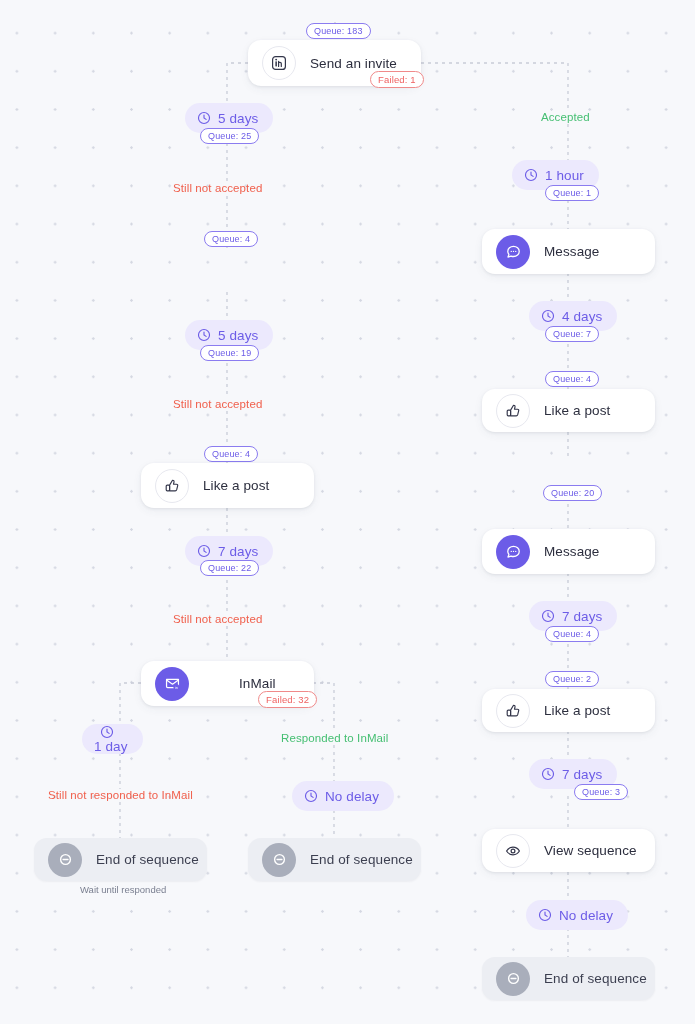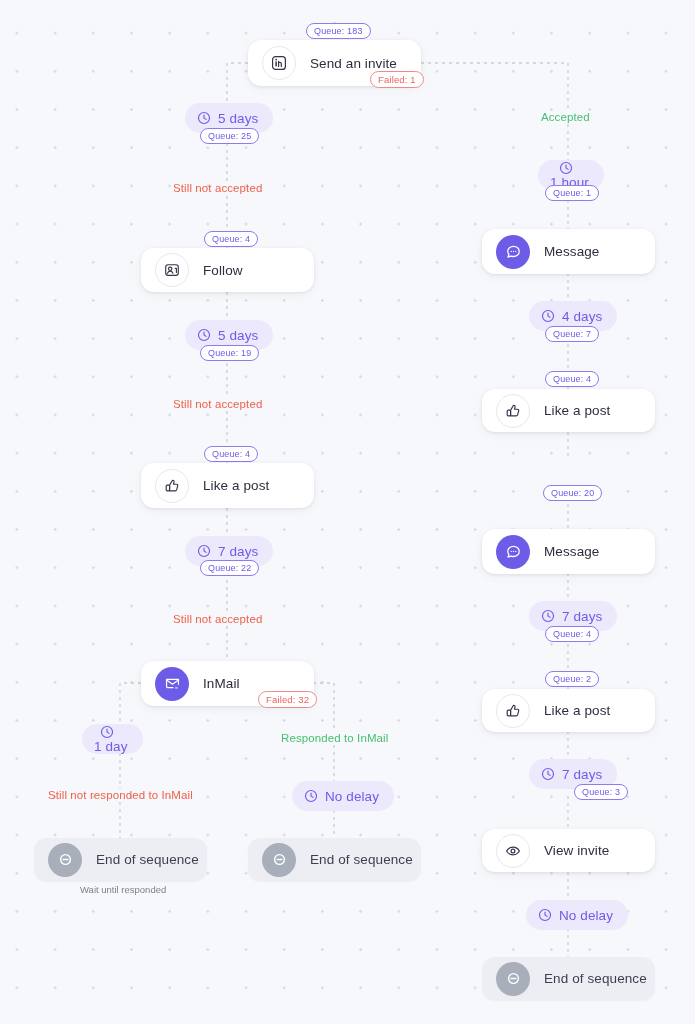--- a/index.html
+++ b/index.html
@@ -183,31 +183,20 @@
       <circle cx="8" cy="8" r="6.3"></circle>
         <path d="M8 4.6V8l2.4 1.6" stroke-linecap="round"></path>
     </svg>
     <span>5 days</span>
   </div>
   <div class="badge queue" style="left:200px; top:128px;">Queue: 25</div>
 
   <div class="elabel neg" style="left:173px; top:182px;">Still not accepted</div>
 
   <div class="badge queue" style="left:204px; top:231px;">Queue: 4</div>
-  <div class="node" style="left:141px; top:248px; width:173px; height:44px;">
-    <span class="ic outline">
-      <svg width="16" height="16" viewBox="0 0 16 16" fill="none" stroke="#33364a" stroke-width="1.15">
-        <rect x="1.7" y="2.7" width="12.6" height="10.6" rx="2.4"></rect>
-        <circle cx="6.2" cy="6.8" r="1.7"></circle>
-        <path d="M3.5 11.3c.4-1.5 1.5-2.2 2.7-2.2s2.3.7 2.7 2.2" stroke-linecap="round"></path>
-        <path d="M11.3 6.4h1.1v4" stroke-linecap="round" stroke-linejoin="round"></path>
-      </svg>
-    </span>
-    <span class="lbl">Follow</span>
-  </div>
 
   <div class="delay" style="left:185px; top:320px;">
     <svg width="14" height="14" viewBox="0 0 16 16" fill="none" stroke="#6c5ce7" stroke-width="1.3">
       <circle cx="8" cy="8" r="6.3"></circle>
         <path d="M8 4.6V8l2.4 1.6" stroke-linecap="round"></path>
     </svg>
     <span>5 days</span>
   </div>
   <div class="badge queue" style="left:200px; top:345px;">Queue: 19</div>
 
@@ -228,21 +217,21 @@
     <svg width="14" height="14" viewBox="0 0 16 16" fill="none" stroke="#6c5ce7" stroke-width="1.3">
       <circle cx="8" cy="8" r="6.3"></circle>
         <path d="M8 4.6V8l2.4 1.6" stroke-linecap="round"></path>
     </svg>
     <span>7 days</span>
   </div>
   <div class="badge queue" style="left:200px; top:560px;">Queue: 22</div>
 
   <div class="elabel neg" style="left:173px; top:613px;">Still not accepted</div>
 
-  <div class="node" style="left:141px; top:661px; width:173px; height:45px;">
+  <div class="node" style="left:141px; top:661px; width:173px; height:45px;gap:36px;">
     <span class="ic purple">
       <svg width="17" height="17" viewBox="0 0 16 16" fill="none" stroke="#ffffff" stroke-width="1.15" stroke-linejoin="round">
         <path d="M2.4 4.2h11.2v6.6a1 1 0 0 1-1 1H3.4a1 1 0 0 1-1-1z"></path>
         <path d="m2.4 4.6 5.6 4 5.6-4"></path>
         <circle cx="11.9" cy="11.6" r="2.7" fill="#6c5ce7" stroke="#6c5ce7" stroke-width="0.6"></circle>
         <text x="11.9" y="12.9" font-size="3.4" fill="#ffffff" stroke="none" text-anchor="middle" font-family="Liberation Sans, sans-serif">in</text>
       </svg>
     </span>
     <span class="lbl">InMail</span>
   </div>
@@ -284,21 +273,21 @@
       <svg width="17" height="17" viewBox="0 0 16 16" fill="none" stroke="#ffffff" stroke-width="1.3">
         <circle cx="8" cy="8" r="4.6"></circle>
           <path d="M5.7 8h4.6" stroke-linecap="round"></path>
       </svg>
     </span>
     <span class="lbl">End of sequence</span>
   </div>
 
   <div class="elabel pos" style="left:541px; top:111px;">Accepted</div>
 
-  <div class="delay" style="left:538px; top:160px;flex-direction:column;">
+  <div class="delay" style="left:512px; top:160px;">
     <svg width="14" height="14" viewBox="0 0 16 16" fill="none" stroke="#6c5ce7" stroke-width="1.3">
       <circle cx="8" cy="8" r="6.3"></circle>
         <path d="M8 4.6V8l2.4 1.6" stroke-linecap="round"></path>
     </svg>
     <span>1 hour</span>
   </div>
   <div class="badge queue" style="left:545px; top:185px;">Queue: 1</div>
 
   <div class="node" style="left:482px; top:229px; width:173px; height:45px;">
     <span class="ic purple">
@@ -375,21 +364,21 @@
   </div>
   <div class="badge queue" style="left:574px; top:784px;">Queue: 3</div>
 
   <div class="node" style="left:482px; top:829px; width:173px; height:43px;">
     <span class="ic outline">
       <svg width="16" height="16" viewBox="0 0 16 16" fill="none" stroke="#33364a" stroke-width="1.2">
         <path d="M1.6 8S3.8 4.2 8 4.2 14.4 8 14.4 8 12.2 11.8 8 11.8 1.6 8 1.6 8z"></path>
         <circle cx="8" cy="8" r="1.9"></circle>
       </svg>
     </span>
-    <span class="lbl">View invite</span>
+    <span class="lbl">View sequence</span>
   </div>
 
   <div class="delay" style="left:526px; top:900px;">
     <svg width="14" height="14" viewBox="0 0 16 16" fill="none" stroke="#6c5ce7" stroke-width="1.3">
       <circle cx="8" cy="8" r="6.3"></circle>
         <path d="M8 4.6V8l2.4 1.6" stroke-linecap="round"></path>
     </svg>
     <span>No delay</span>
   </div>
 

